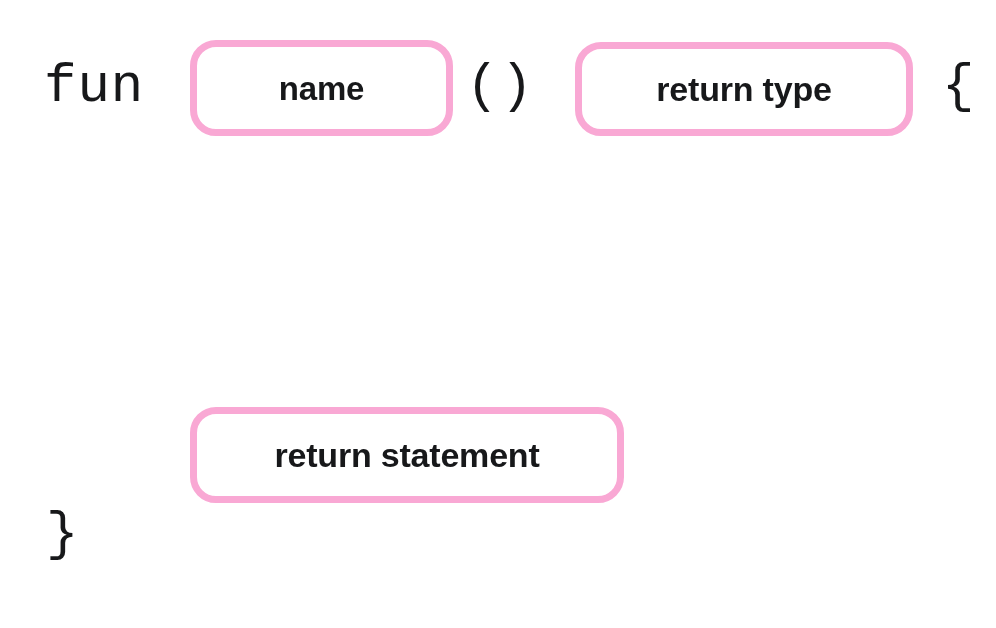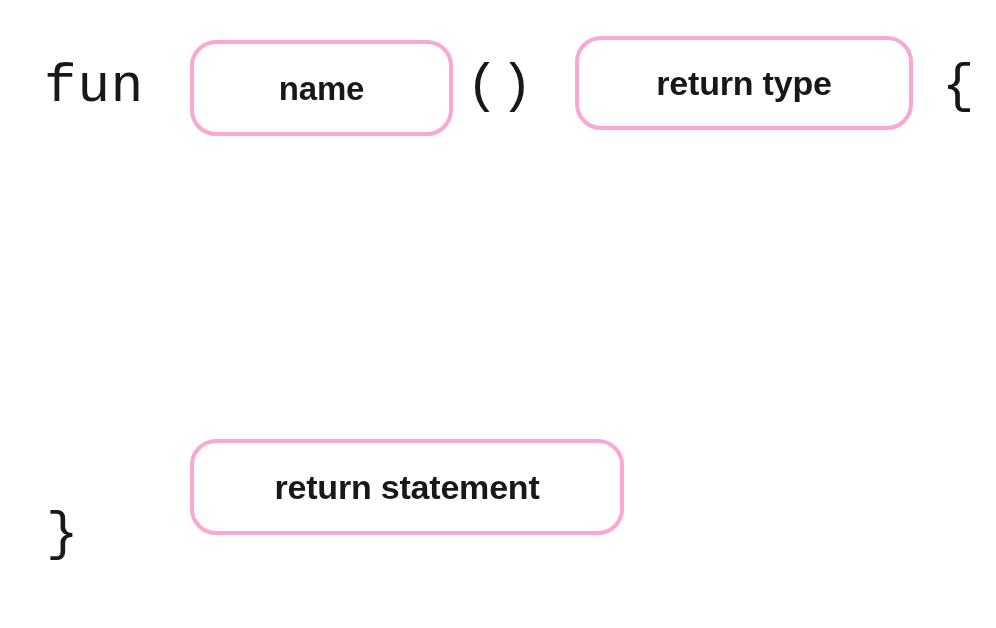--- a/index.html
+++ b/index.html
@@ -58,21 +58,21 @@
     left: 46px;
     top: 508px;
     font-size: 54px;
   }
 
   
   .slot {
     position: absolute;
     box-sizing: border-box;
     background: #ffffff;
-    border: 4px solid #f9a8d4;
+    border: 7px solid #f9a8d4;
     border-radius: 24px;
     display: flex;
     align-items: center;
     justify-content: center;
   }
 
   .slot-label {
     font-family: "Liberation Sans", sans-serif;
     font-weight: 700;
     color: #17181a;
@@ -87,41 +87,40 @@
   #slot-name {
     left: 190px;
     top: 40px;
     width: 263px;
     height: 96px;
     border-radius: 26px;
   }
 
   #slot-return-type {
     left: 575px;
-    top: 36px;
+    top: 42px;
     width: 338px;
     height: 94px;
     border-radius: 26px;
   }
 
   #slot-body {
     left: 190px;
     top: 167px;
     width: 655px;
     height: 214px;
     border-radius: 26px;
   }
 
   #slot-return-statement {
     left: 190px;
     top: 407px;
     width: 434px;
     height: 96px;
     border-radius: 26px;
-    margin-top: 32px;
   }
 
   
   #slot-body .slot-label {
     font-size: 34px;
   }
 
   #slot-return-statement .slot-label {
     font-size: 34px;
   }

